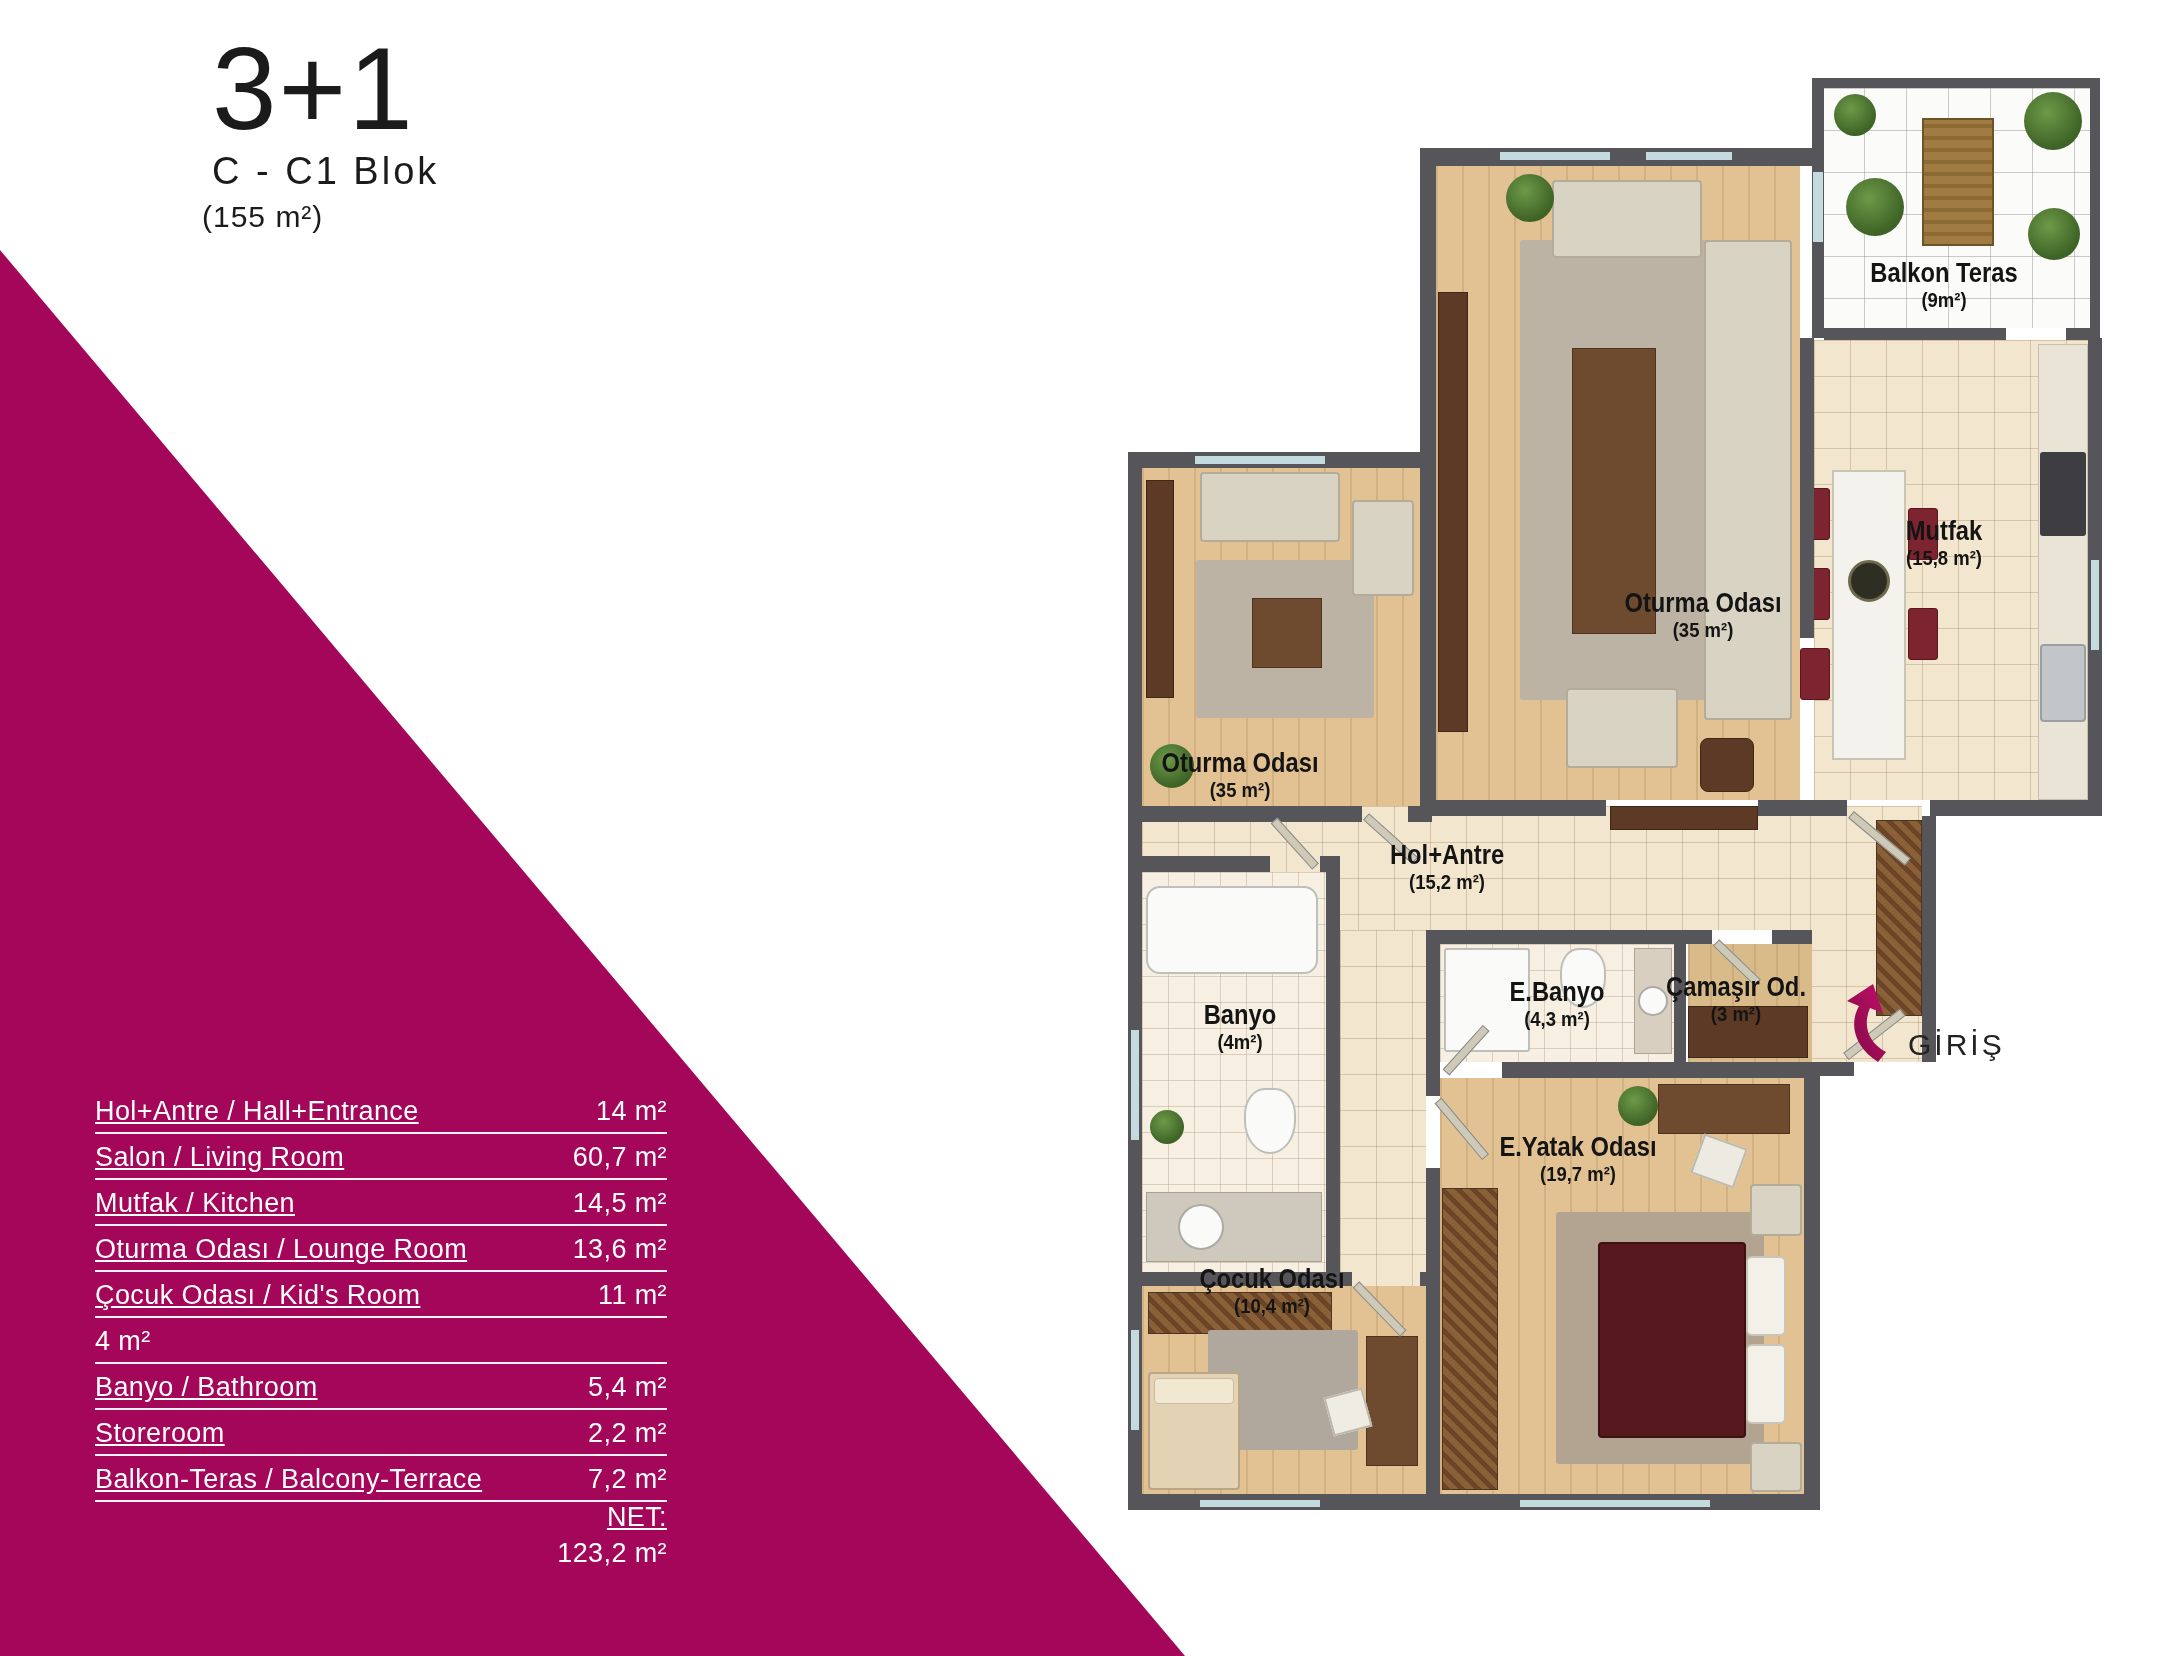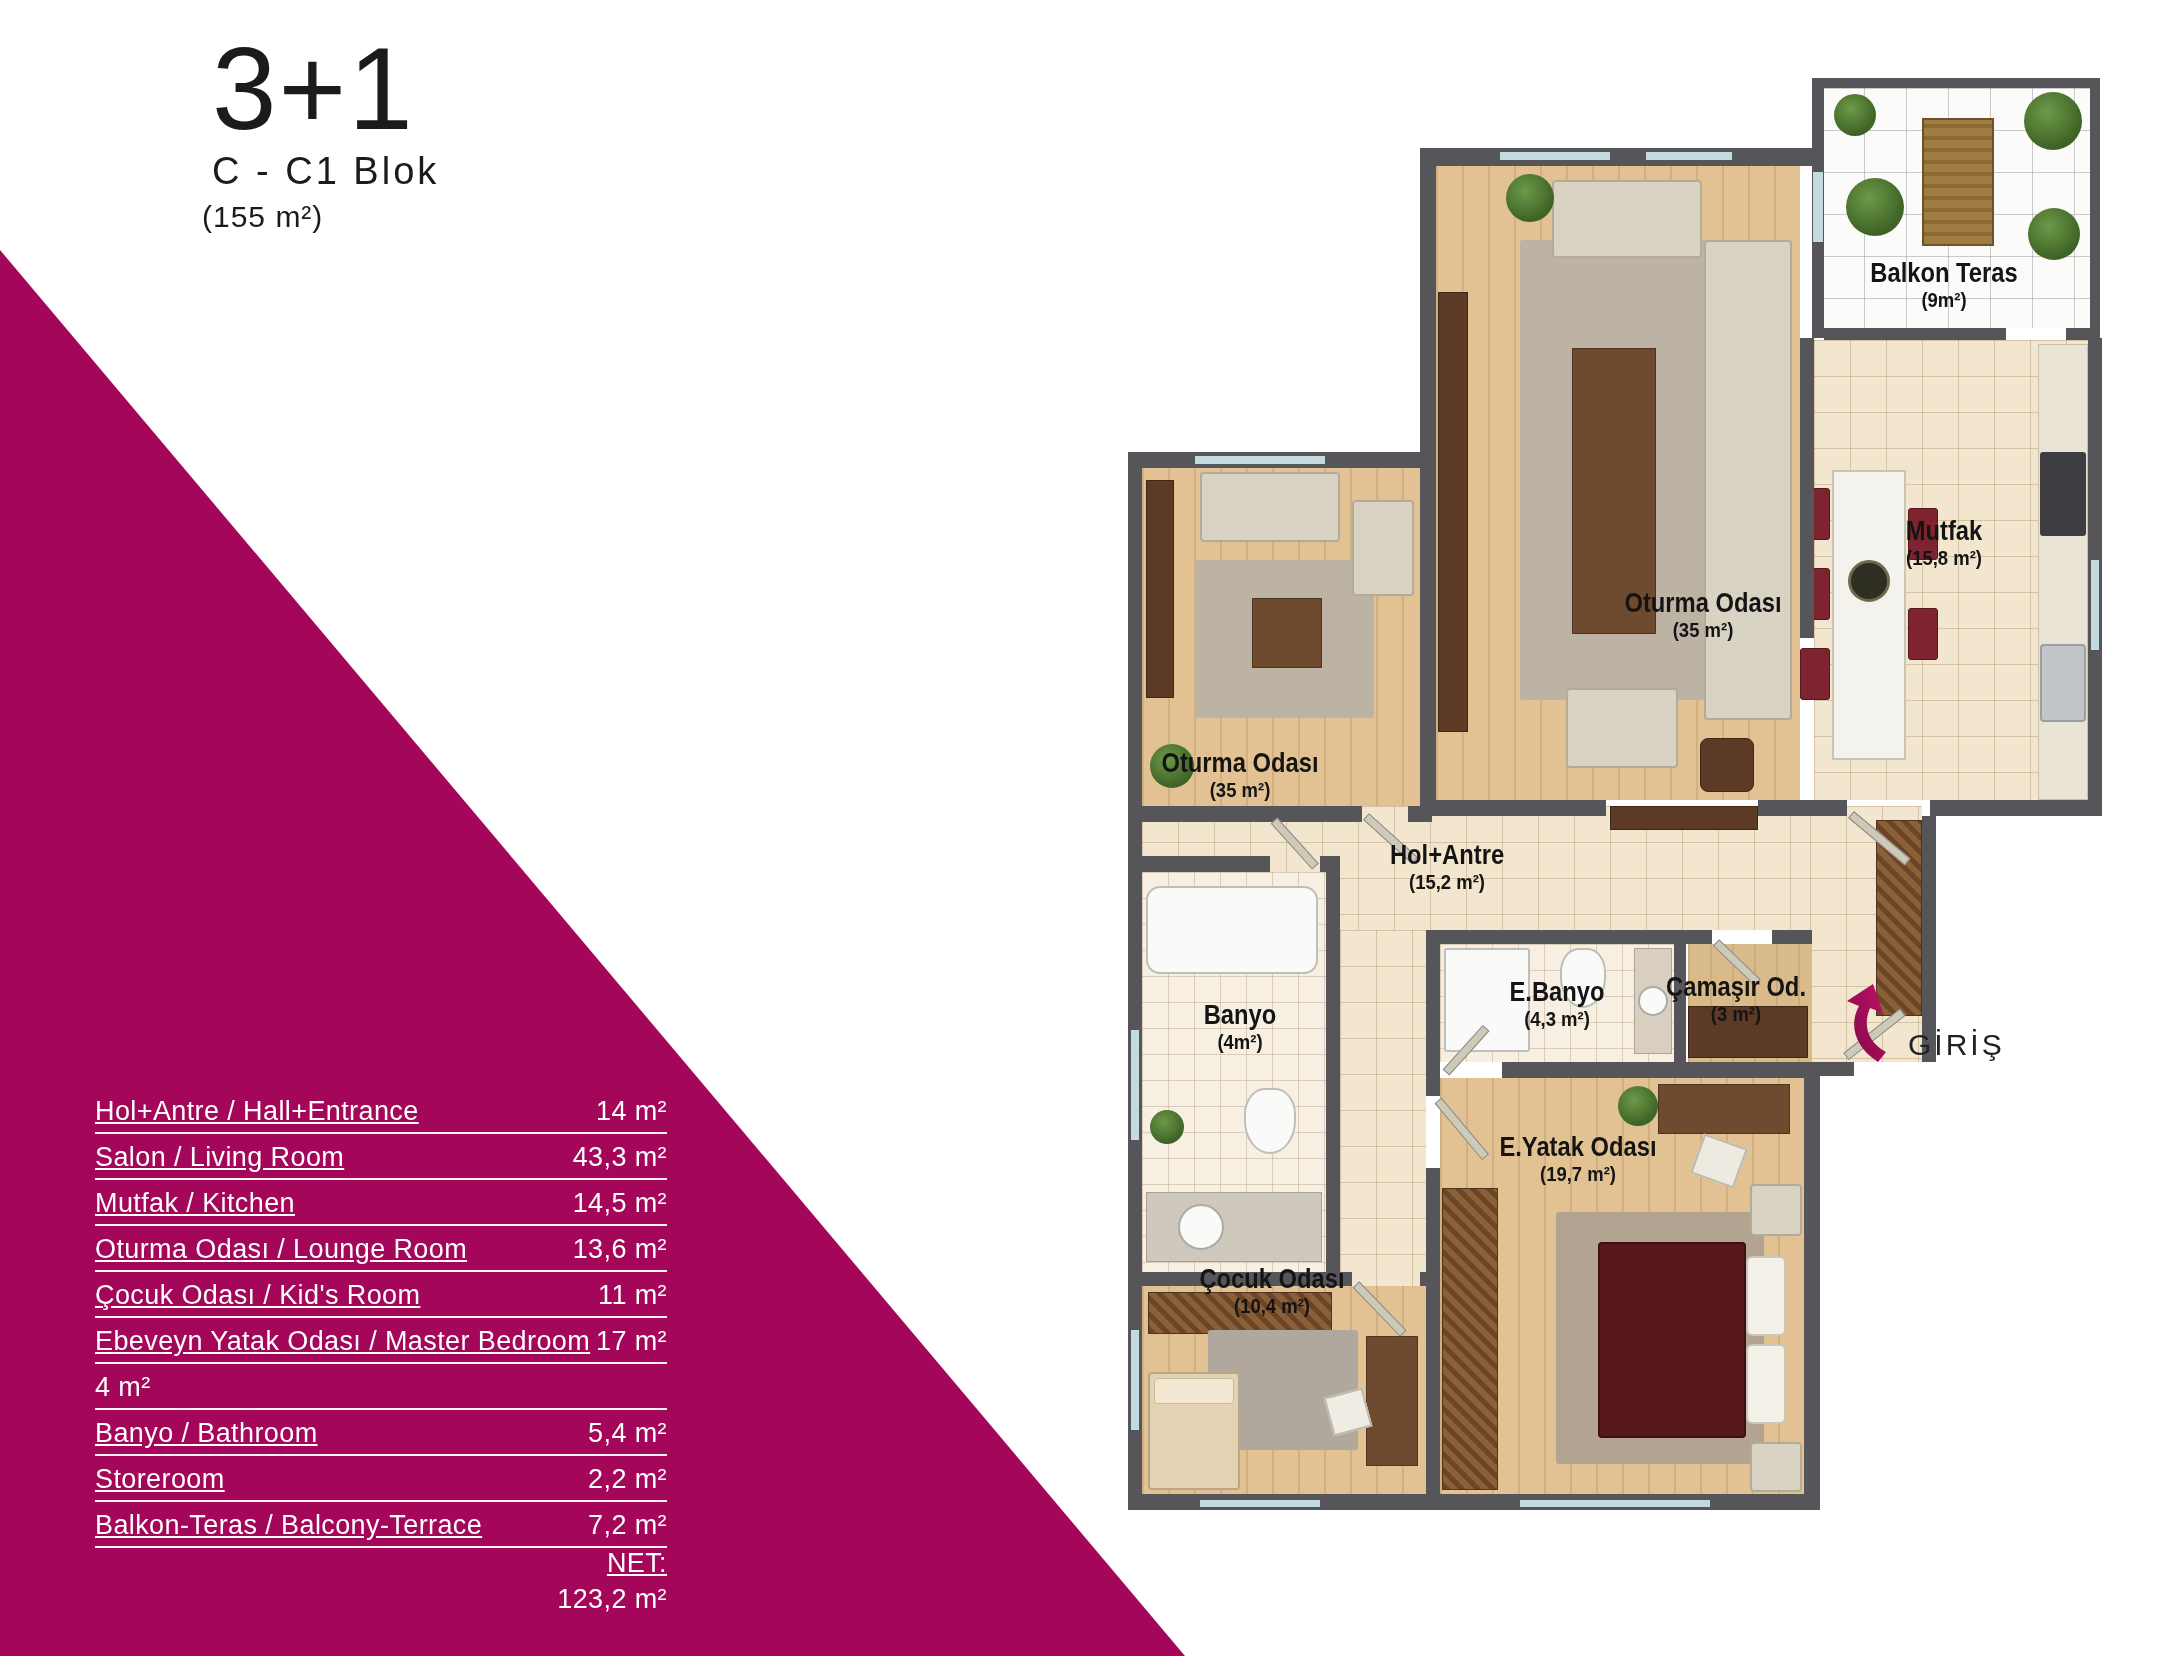--- a/index.html
+++ b/index.html
@@ -65,37 +65,33 @@
   <div class="title-txt" style="left:212px;top:150px;font-size:38px;letter-spacing:3px;">C - C1 Blok</div>
   <div class="title-txt" style="left:202px;top:200px;font-size:30px;letter-spacing:1px;">(155 m²)</div>
 
   <div id="area-table">
     <div class="tr">
         <span class="tl">Hol+Antre / Hall+Entrance</span>
         <span class="tv">14 m²</span>
       </div>
     <div class="tr">
         <span class="tl">Salon / Living Room</span>
-        <span class="tv">43,3 m²</span>
+        <span class="tv">60,7 m²</span>
       </div>
     <div class="tr">
         <span class="tl">Mutfak / Kitchen</span>
         <span class="tv">14,5 m²</span>
       </div>
     <div class="tr">
         <span class="tl">Oturma Odası / Lounge Room</span>
         <span class="tv">13,6 m²</span>
       </div>
     <div class="tr">
         <span class="tl">Çocuk Odası / Kid's Room</span>
         <span class="tv">11 m²</span>
-      </div>
-    <div class="tr">
-        <span class="tl">Ebeveyn Yatak Odası / Master Bedroom</span>
-        <span class="tv">17 m²</span>
       </div>
     <div class="tr">
         <span class="tv">4 m²</span>
       </div>
     <div class="tr">
         <span class="tl">Banyo / Bathroom</span>
         <span class="tv">5,4 m²</span>
       </div>
     <div class="tr">
         <span class="tl">Storeroom</span>

